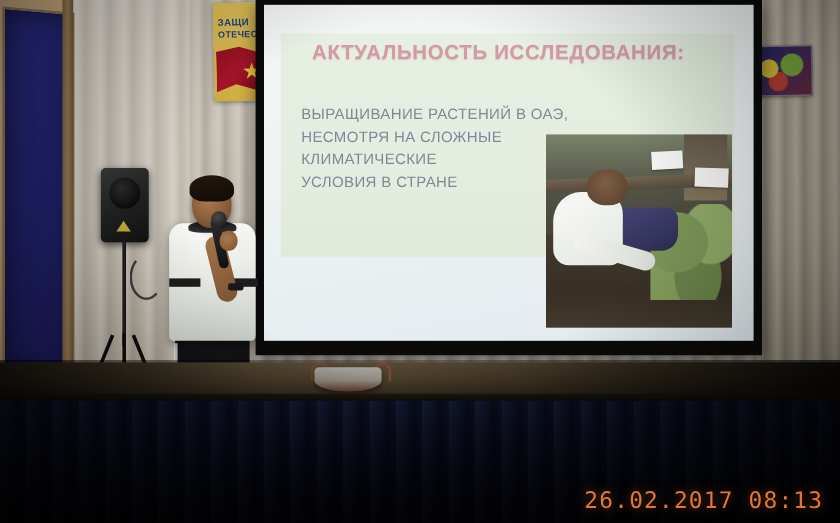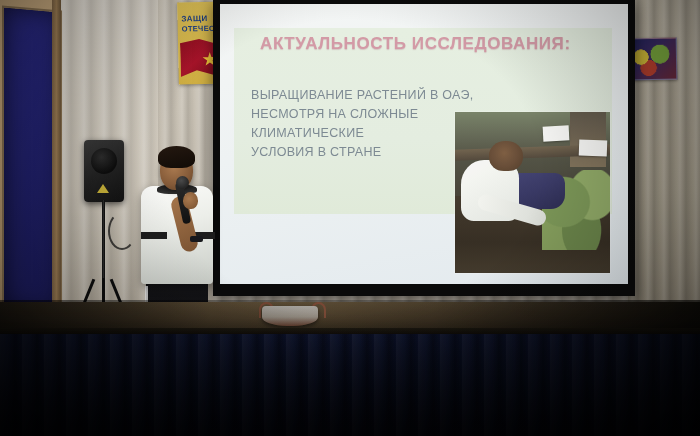--- a/index.html
+++ b/index.html
@@ -420,14 +420,15 @@
   <div class="basket-h1"></div>
   <div class="basket-h2"></div>
   <div class="basket"></div>
   <div class="stage-lip"></div>
   <div class="stage-skirt"></div>
   <div class="stage-vignette"></div>
 
   <div class="dark-bottom"></div>
   <div class="global-vignette"></div>
 
+  <div class="timestamp">26.02.2017  08:13</div>
 
 </div>
 
 </body></html>

